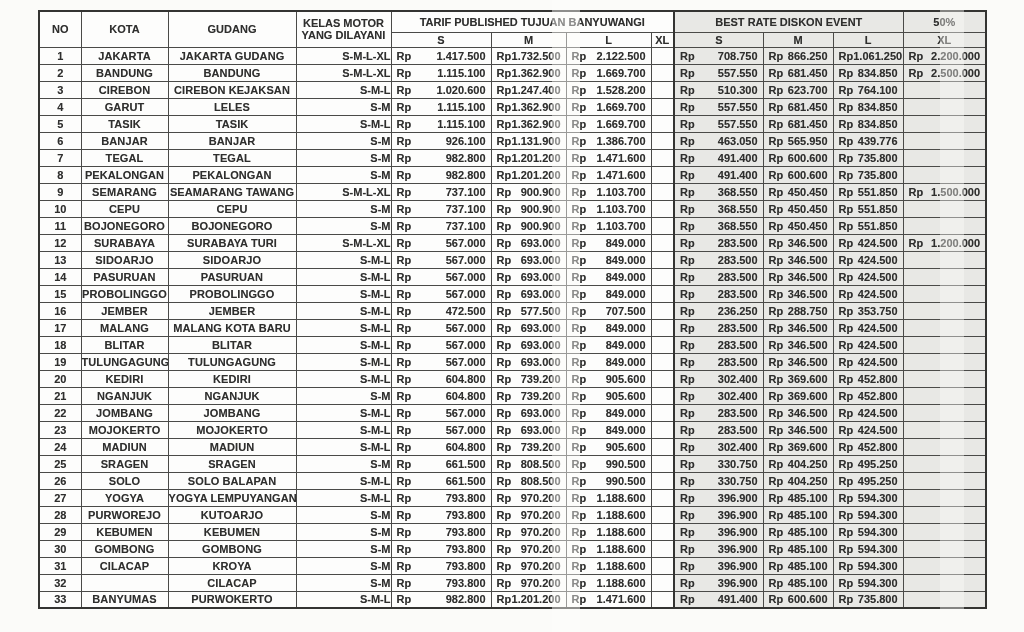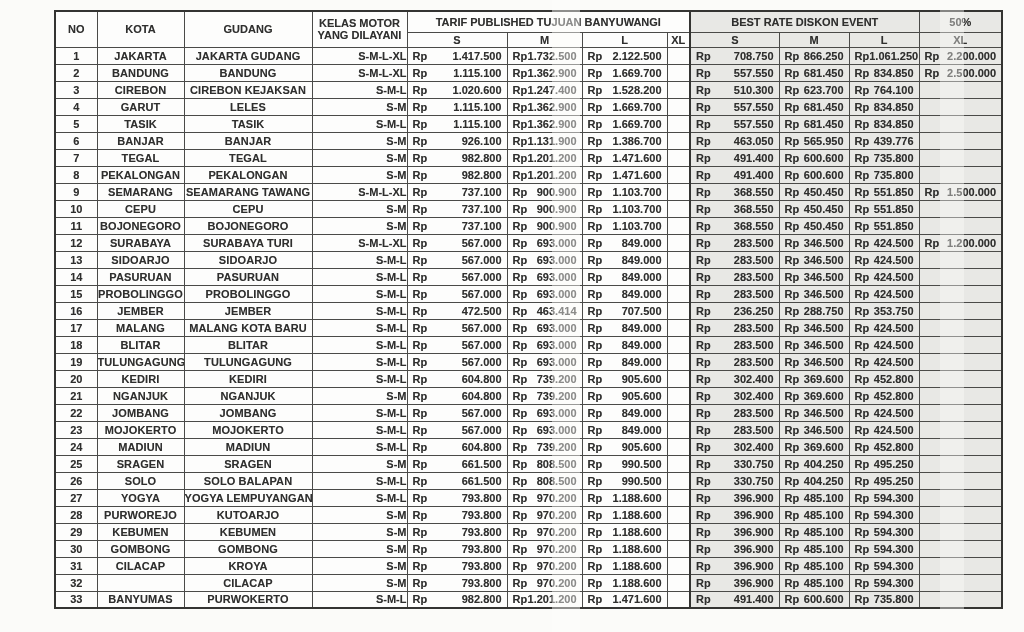--- a/index.html
+++ b/index.html
@@ -2,21 +2,21 @@
 <html><head>
 <meta charset="utf-8">
 <style>
   * { box-sizing: border-box; }
   html,body { margin:0; padding:0; }
   body {
     width:1024px; height:632px; position:relative; overflow:hidden;
     background:#fbfbf9;
     font-family:"Liberation Sans", sans-serif;
   }
-  .page-wrap { position:absolute; left:54px; top:10px; }
+  .page-wrap { position:absolute; left:38px; top:10px; }
   table.rates {
     border-collapse:collapse; table-layout:fixed; width:947px;
     background:#fdfdfc;
   }
   .rates th, .rates td {
     border:1px solid #4a4a48; overflow:hidden; white-space:nowrap;
     padding:0; color:#2f2f2e; font-size:11px;
     text-shadow:0 0 0.5px rgba(40,40,40,0.35);
   }
   table.rates { border:2px solid #343432; }
@@ -924,21 +924,21 @@
           <td class="c-kelas">S-M-L</td>
           <td class="money">
             <div class="m">
               <span class="rp">Rp</span>
               <span class="val">472.500</span>
             </div>
           </td>
           <td class="money">
             <div class="m">
               <span class="rp">Rp</span>
-              <span class="val">463.414</span>
+              <span class="val">577.500</span>
             </div>
           </td>
           <td class="money">
             <div class="m">
               <span class="rp">Rp</span>
               <span class="val">707.500</span>
             </div>
           </td>
           <td class="money">
             <div class="m">

